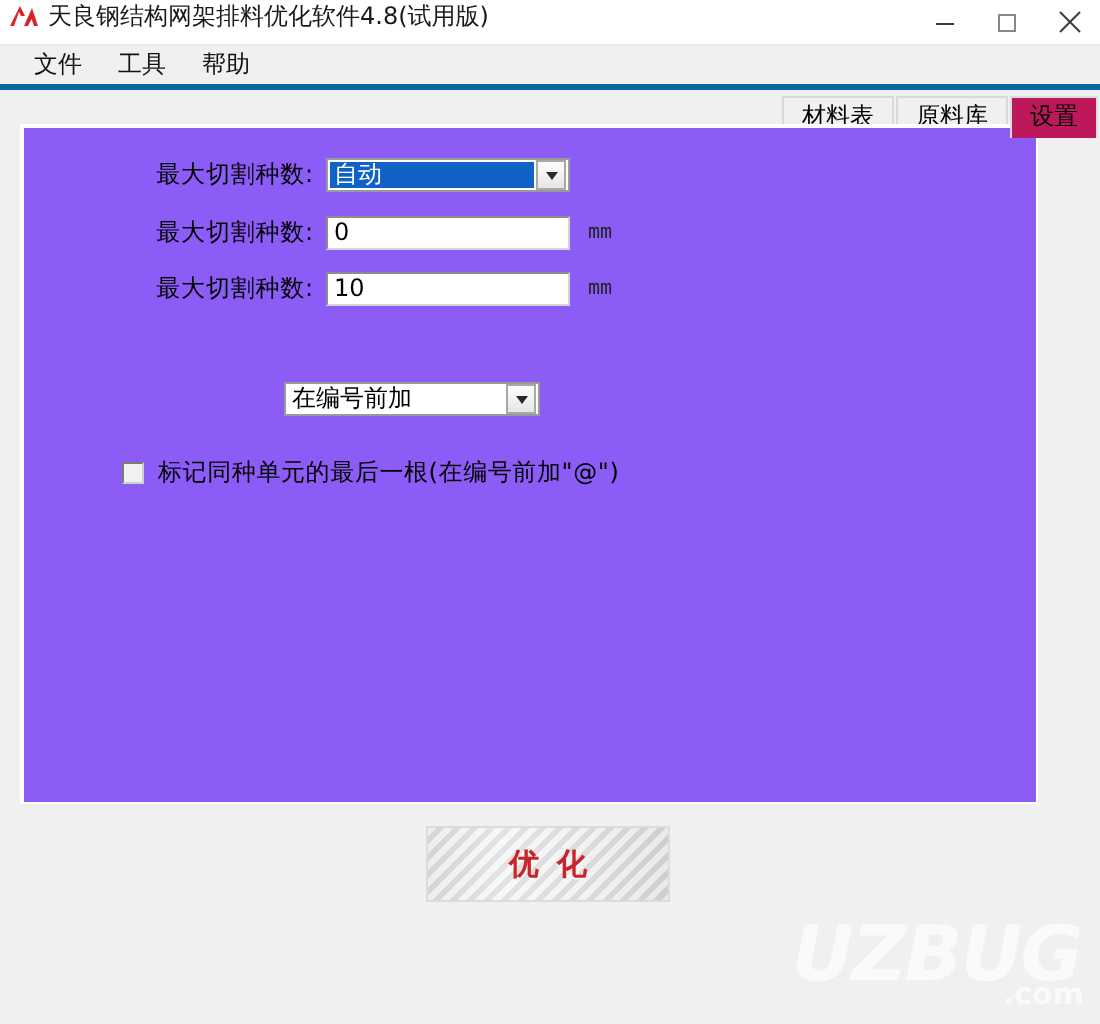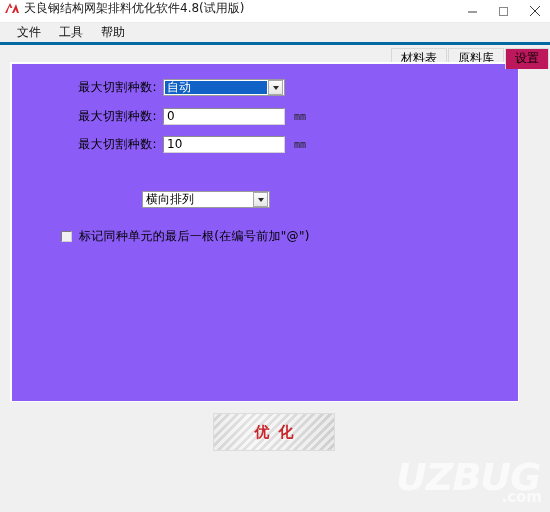--- a/index.html
+++ b/index.html
@@ -356,21 +356,21 @@
 
   <div class="form-row" style="left:46px; top:73px;">
     <span class="form-label" style="width:100px;">最大切割种数:</span>
     <span class="textbox" style="width:122px; margin-left:6px;">10</span>
     <span class="unit">mm</span>
   </div>
 
 
   <div class="form-row" style="left:131px; top:128px;">
     <div class="combo" style="width:128px;">
-      <span class="combo-text">横向排列</span>
+      <span class="combo-text">在编号前加</span>
       <span class="combo-arrow">
           <span class="tri"></span>
         </span>
     </div>
   </div>
 
   <div class="checkrow" style="left:50px; top:165px;">
     <span class="checkbox"></span>
     <span class="check-label">标记同种单元的最后一根(在编号前加"@")</span>
   </div>

